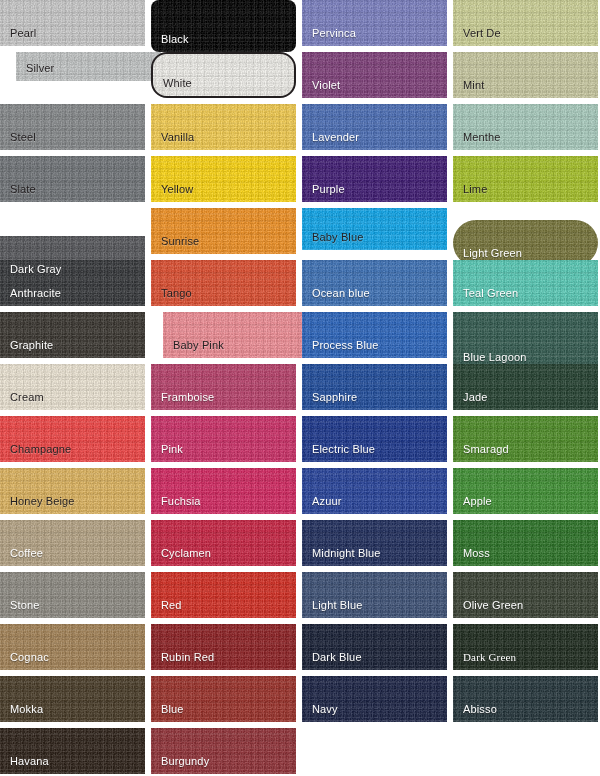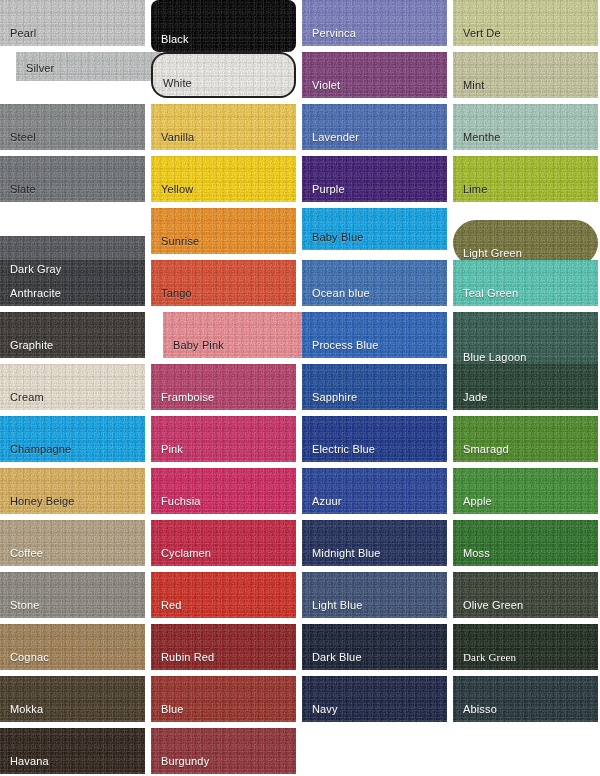--- a/index.html
+++ b/index.html
@@ -152,21 +152,21 @@
     <div class="swatch light-text" style="left: 0px; top: 312px; width: 145px; height: 46px; background-color: rgb(57, 53, 47);">
       <div class="bands"></div>
       <div class="texture"></div>
       <span class="label">Graphite</span>
     </div>
     <div class="swatch dark-text" style="left: 0px; top: 364px; width: 145px; height: 46px; background-color: rgb(236, 228, 211);">
       <div class="bands"></div>
       <div class="texture"></div>
       <span class="label">Cream</span>
     </div>
-    <div class="swatch dark-text" style="left: 0px; top: 416px; width: 145px; height: 46px; background-color: #0ea5e9;">
+    <div class="swatch dark-text" style="left: 0px; top: 416px; width: 145px; height: 46px; background-color: #ef4444;">
       <div class="bands"></div>
       <div class="texture"></div>
       <span class="label">Champagne</span>
     </div>
     <div class="swatch dark-text" style="left: 0px; top: 468px; width: 145px; height: 46px; background-color: rgb(221, 179, 94);">
       <div class="bands"></div>
       <div class="texture"></div>
       <span class="label">Honey Beige</span>
     </div>
     <div class="swatch light-text" style="left: 0px; top: 520px; width: 145px; height: 46px; background-color: rgb(181, 163, 132);">

